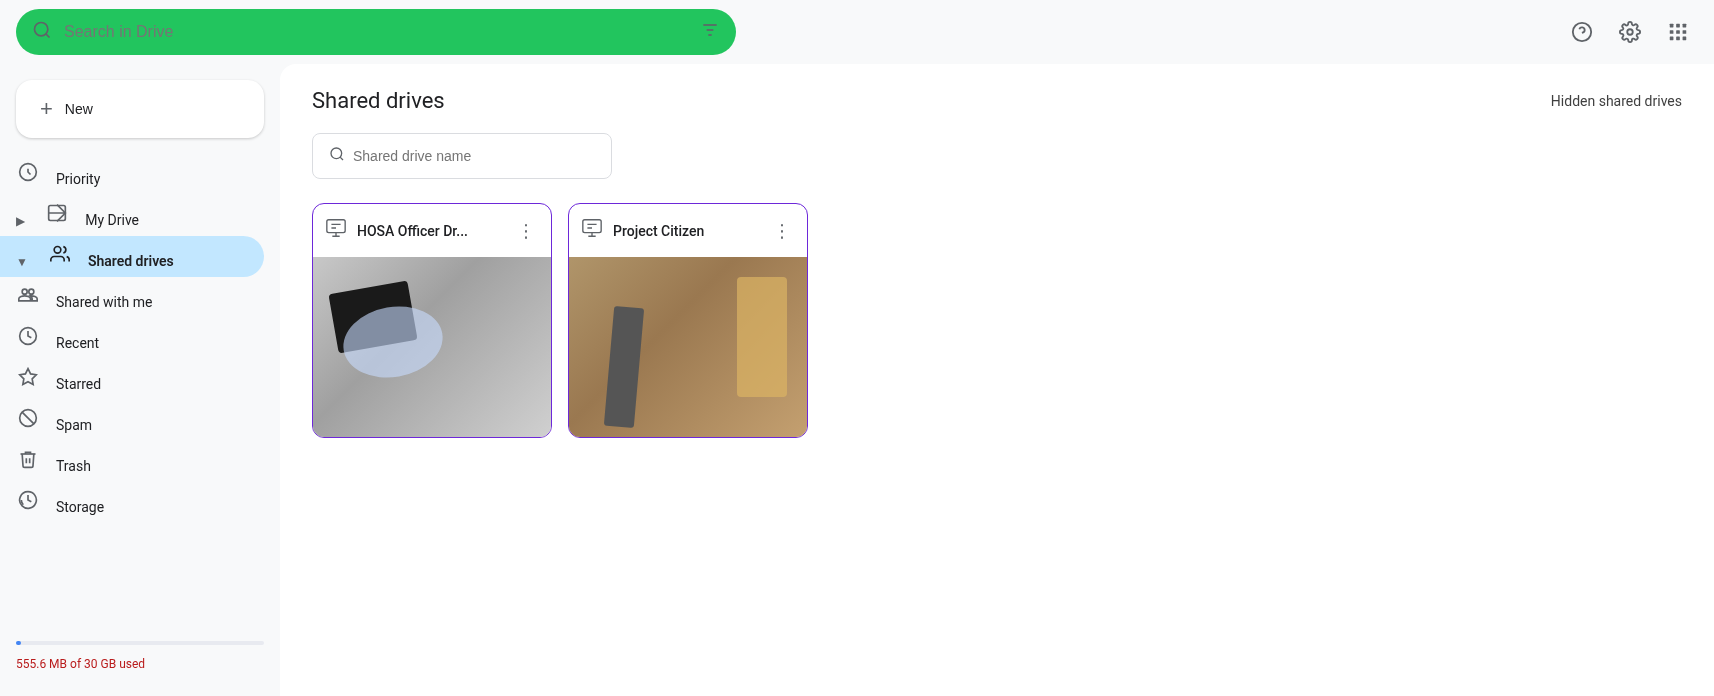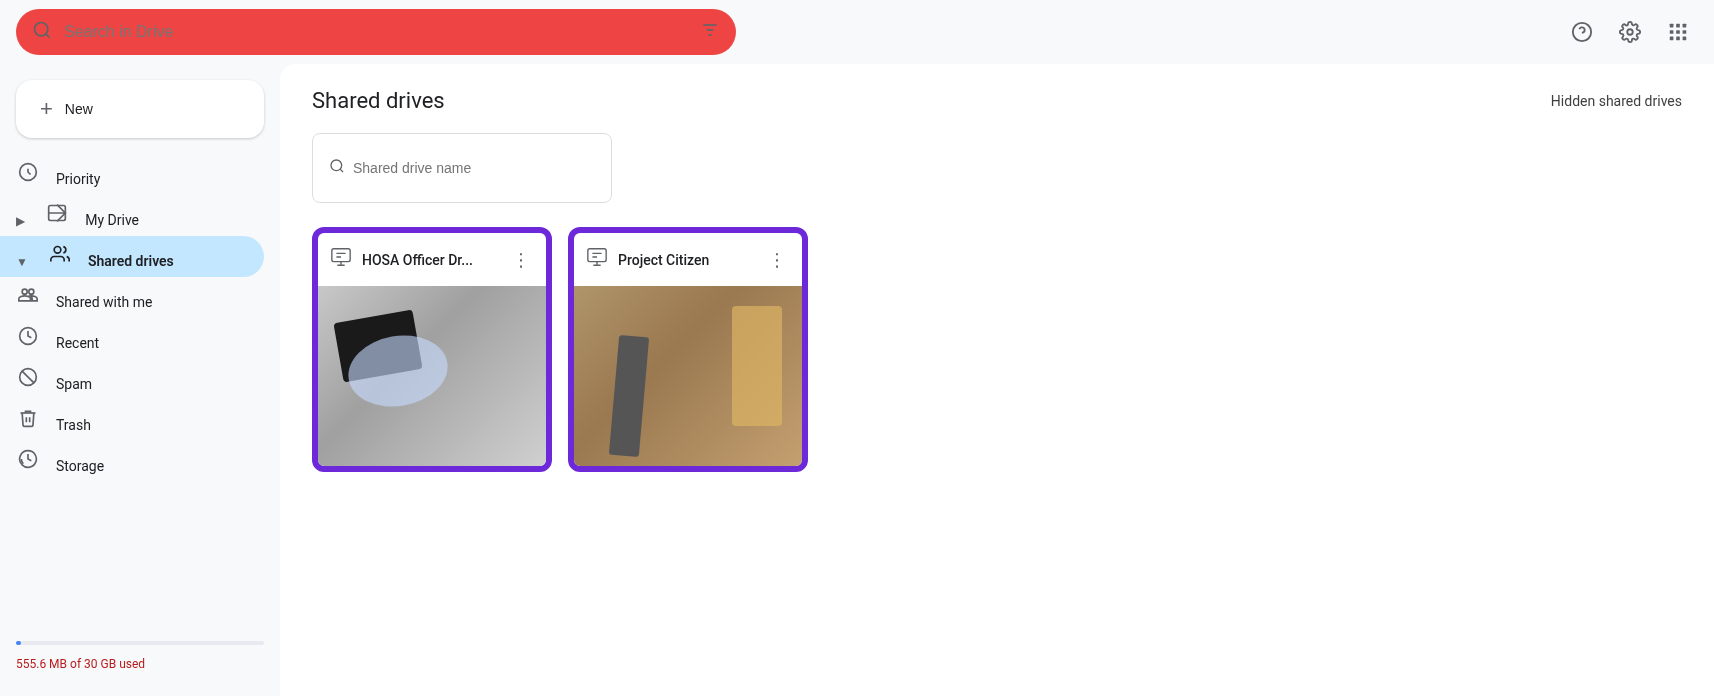--- a/index.html
+++ b/index.html
@@ -36,21 +36,21 @@
     .logo-text {
       font-size: 22px;
       color: #5f6368;
       font-weight: 400;
     }
     .search-bar {
       flex: 1;
       max-width: 720px;
       display: flex;
       align-items: center;
-      background: #ef4444;
+      background: #22c55e;
       border-radius: 24px;
       padding: 8px 16px;
       gap: 12px;
       height: 46px;
     }
     .search-bar input {
       background: transparent;
       border: none;
       outline: none;
       font-size: 16px;
@@ -195,21 +195,21 @@
       cursor: pointer;
       text-decoration: none;
       padding-left: 20px;
     }
 
     .search-drive-input-wrap {
       display: flex;
       align-items: center;
       border: 1px solid #dadce0;
       border-radius: 8px;
-      padding: 24px 16px;
+      padding: 12px 16px;
       width: 300px;
       gap: 8px;
       margin-bottom: 24px;
     }
     .search-drive-input-wrap input {
       border: none;
       outline: none;
       font-size: 14px;
       color: #5f6368;
       width: 100%;
@@ -218,21 +218,21 @@
     .search-drive-icon { color: #5f6368; font-size: 16px; }
 
     
     .drives-grid {
       display: flex;
       gap: 16px;
       flex-wrap: wrap;
     }
     .drive-card {
       width: 240px;
-      border: 6px solid #6d28d9;
+      border: 1px solid #6d28d9;
       border-radius: 12px;
       overflow: hidden;
       cursor: pointer;
       background: #fff;
     }
     .drive-card-header {
       display: flex;
       align-items: center;
       justify-content: space-between;
       padding: 12px 12px;
@@ -419,20 +419,28 @@
     <div class="nav-item">
       <span class="nav-icon">
         <svg width="20" height="20" viewBox="0 0 24 24" fill="none" stroke="#5f6368" stroke-width="2">
           <circle cx="12" cy="12" r="10"></circle>
           <polyline points="12 6 12 12 16 14"></polyline>
         </svg>
       </span>
       <span>Recent</span>
     </div>
 
+    <div class="nav-item">
+      <span class="nav-icon">
+        <svg width="20" height="20" viewBox="0 0 24 24" fill="none" stroke="#5f6368" stroke-width="2">
+          <polygon points="12 2 15.09 8.26 22 9.27 17 14.14 18.18 21.02 12 17.77 5.82 21.02 7 14.14 2 9.27 8.91 8.26 12 2"></polygon>
+        </svg>
+      </span>
+      <span>Starred</span>
+    </div>
 
     <div class="nav-item">
       <span class="nav-icon">
         <svg width="20" height="20" viewBox="0 0 24 24" fill="none" stroke="#5f6368" stroke-width="2">
           <circle cx="12" cy="12" r="10"></circle>
           <line x1="4.93" y1="4.93" x2="19.07" y2="19.07"></line>
         </svg>
       </span>
       <span>Spam</span>
     </div>

